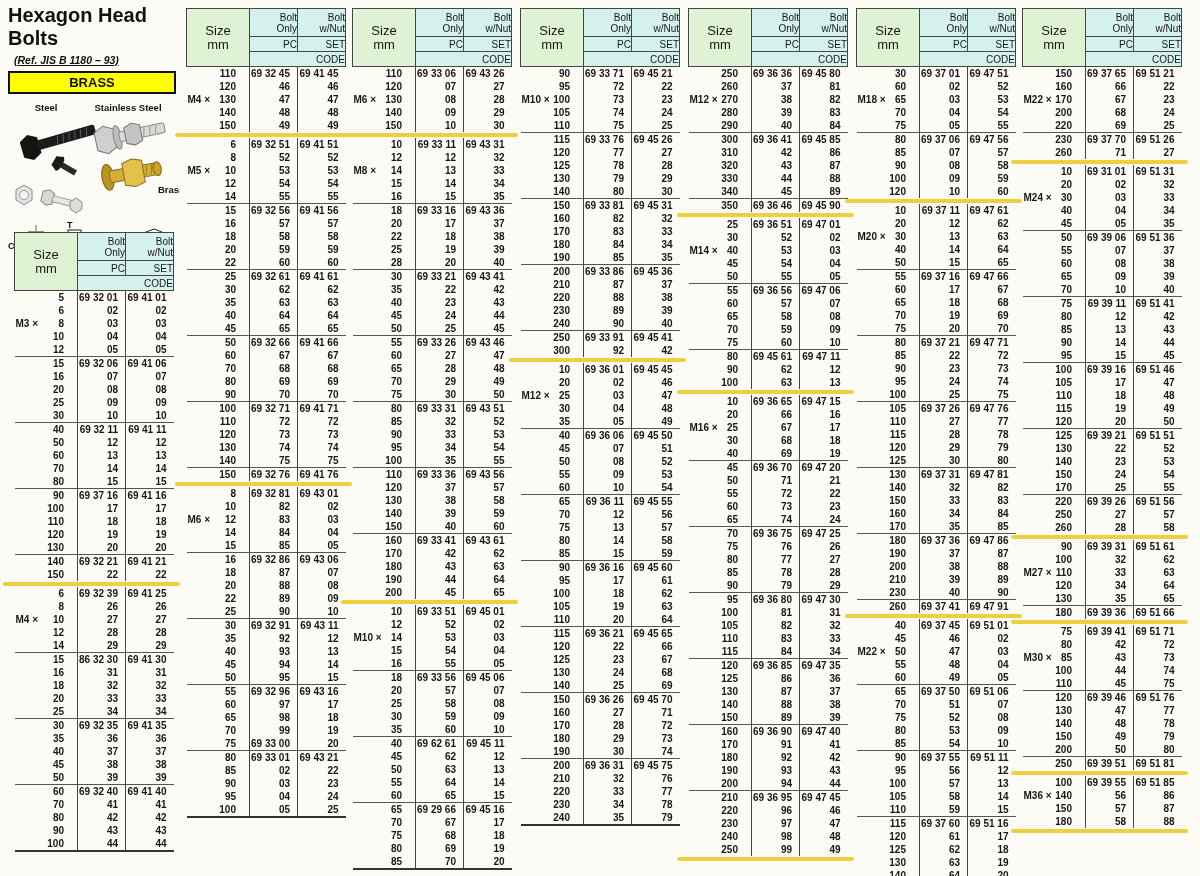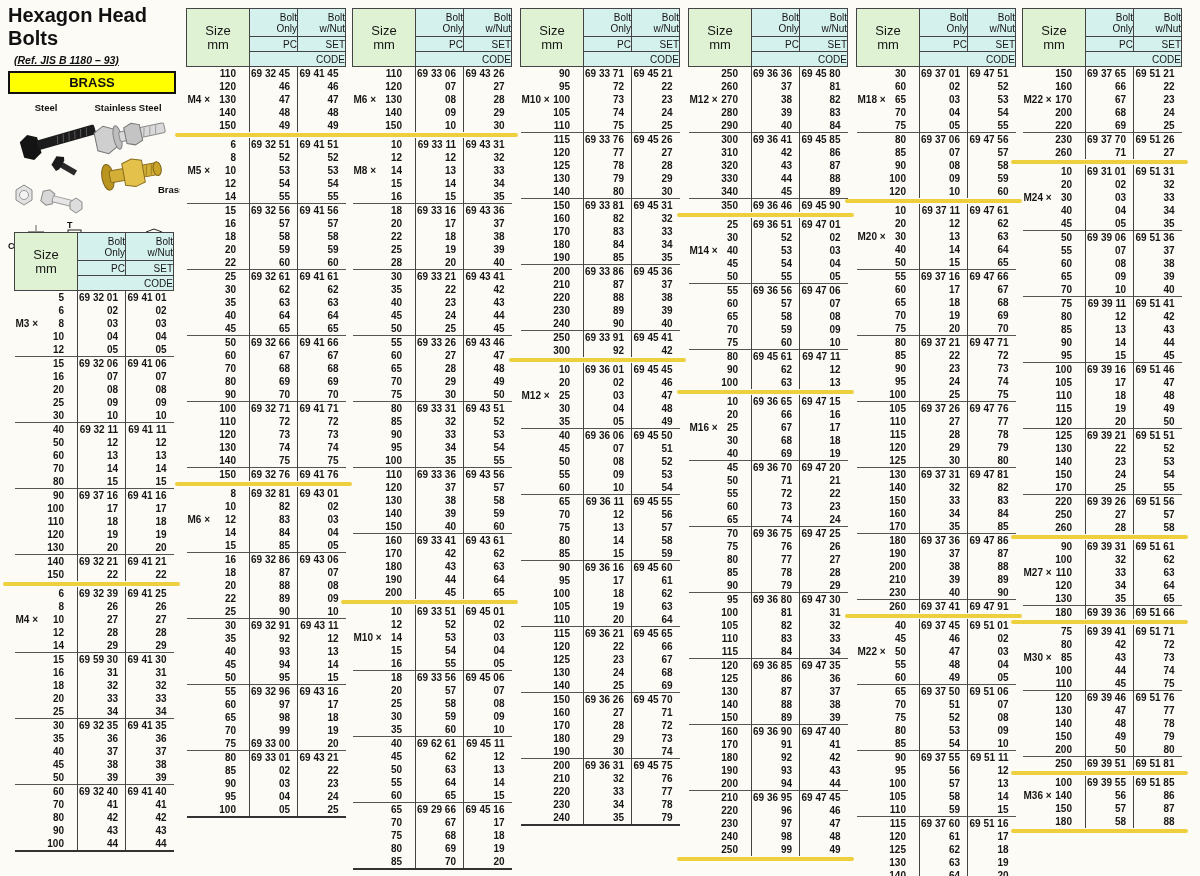--- a/index.html
+++ b/index.html
@@ -304,21 +304,21 @@
           <td class="pc">28</td>
           <td class="st">28</td>
         </tr>
         <tr>
           <td class="sz">14</td>
           <td class="pc">29</td>
           <td class="st">29</td>
         </tr>
         <tr class="bsep">
           <td class="sz">15</td>
-          <td class="pc">69 59 30</td>
+          <td class="pc">86 32 30</td>
           <td class="st">69 41 30</td>
         </tr>
         <tr>
           <td class="sz">16</td>
           <td class="pc">31</td>
           <td class="st">31</td>
         </tr>
         <tr>
           <td class="sz">18</td>
           <td class="pc">32</td>

